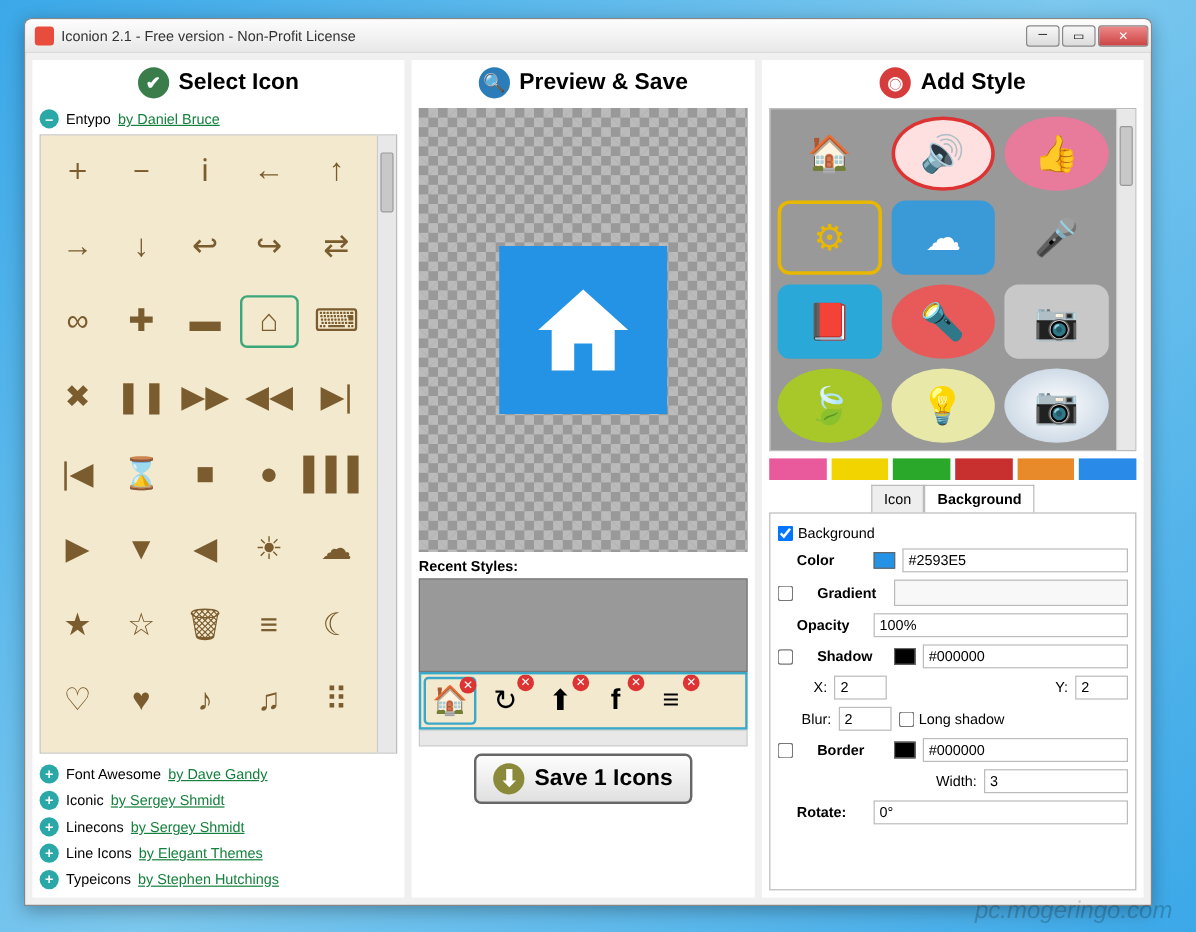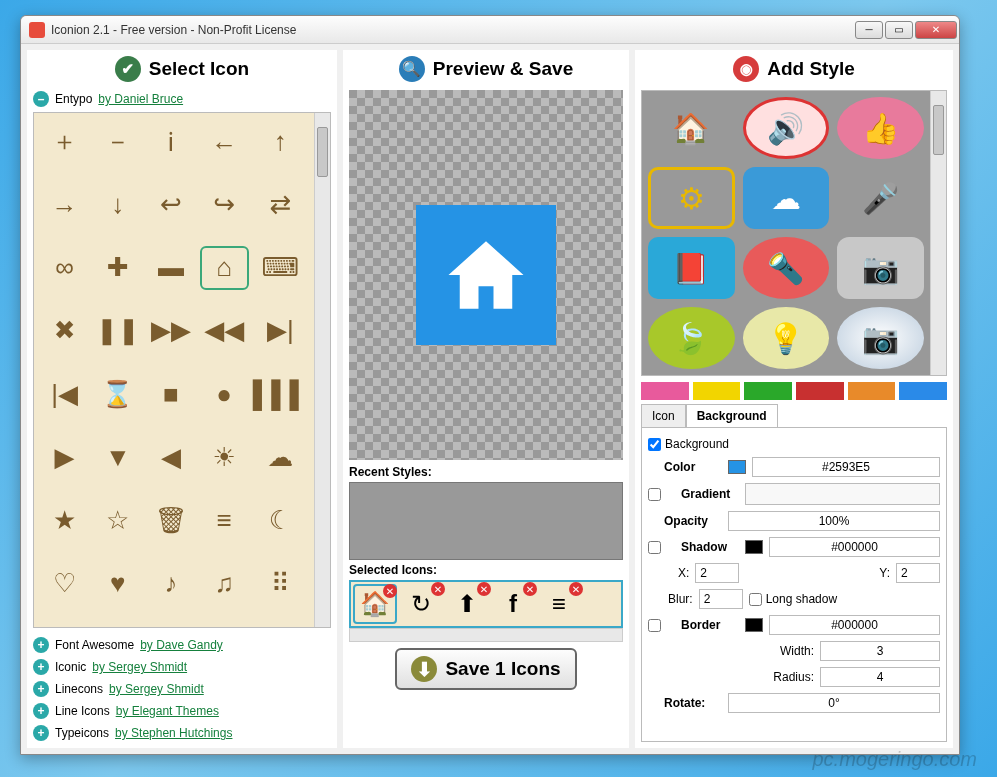--- a/index.html
+++ b/index.html
@@ -59,29 +59,29 @@
 .save-btn { margin: 6px auto; padding: 6px 14px; font-size: 19px; font-weight: bold; border: 2px solid #666; border-radius: 6px; background: linear-gradient(#fdfdfd,#e0e0e0); display: flex; align-items: center; gap: 8px; cursor: pointer; }
 .save-btn .sicon { width: 26px; height: 26px; border-radius: 50%; background: #8a8a3a; color: white; display: flex; align-items: center; justify-content: center; }
 
 .style-grid-wrap { margin: 2px 6px; display: flex; border: 1px solid #bbb; }
 .style-grid { flex: 1; background: #999; padding: 6px; display: grid; grid-template-columns: repeat(3, 1fr); gap: 8px; }
 .style-cell { height: 62px; border-radius: 10px; display: flex; align-items: center; justify-content: center; font-size: 30px; }
 
 .color-row { display: flex; gap: 4px; padding: 4px 6px; }
 .color-sw { flex: 1; height: 18px; cursor: pointer; }
 
-.tabs { display: flex; padding: 0 6px; font-size: 12px; }
+.tabs { display: flex; padding: 0 6px; font-size: 12px; justify-content: center; }
 .tab { padding: 4px 10px; border: 1px solid #bbb; background: #eee; cursor: pointer; border-bottom: none; }
 .tab.active { background: #fff; font-weight: bold; }
 .tab-body { margin: 0 6px 6px 6px; border: 1px solid #bbb; padding: 6px; font-size: 12px; flex:1; }
 .prop-row { display: flex; align-items: center; gap: 6px; padding: 3px 0; }
 .prop-row label { display: flex; align-items: center; gap: 4px; }
 .prop-row .lbl { font-weight: bold; min-width: 58px; margin-left: 16px; }
 .color-chip { width: 18px; height: 14px; border: 1px solid #666; }
-.txt-input { flex: 1; border: 1px solid #bbb; padding: 2px 4px; font-size: 12px; height: 20px; text-align: center; }
+.txt-input { flex: 1; border: 1px solid #bbb; padding: 2px 4px; font-size: 12px; height: 20px; }
 .num-input { width: 44px; border: 1px solid #bbb; padding: 2px 4px; font-size: 12px; height: 20px; }
 .dropdown { flex: 1; border: 1px solid #bbb; height: 22px; background: #f8f8f8; }
 </style>
 </head>
 <body>
 
 <div class="window">
   <div class="titlebar">
     <div class="app-icon"></div>
     <div class="title">Iconion 2.1 - Free version - Non-Profit License</div>
@@ -187,21 +187,20 @@
       </div>
       <div class="preview-box">
         <div class="preview-icon">
           <svg viewBox="0 0 24 24">
               <path d="M12 3l10 9h-3v9h-5v-6h-4v6H5v-9H2z"></path>
             </svg>
         </div>
       </div>
       <div class="section-label">Recent Styles:</div>
       <div class="recent-box"></div>
-      <div class="section-label">Selected Icons:</div>
       <div class="selected-box">
         <div class="sel-item active">🏠<div class="del">✕</div></div>
         <div class="sel-item">↻<div class="del">✕</div></div>
         <div class="sel-item">⬆<div class="del">✕</div></div>
         <div class="sel-item">
             <b>f</b>
             <div class="del">✕</div>
           </div>
         <div class="sel-item">≡<div class="del">✕</div></div>
       </div>
@@ -299,24 +298,20 @@
               <input type="checkbox" style=""> 
               <span class="lbl">Border</span>
             </label>
           <div class="color-chip" style="background:#000"></div>
           <input class="txt-input" value="#000000" style="">
         </div>
         <div class="prop-row" style="justify-content:flex-end">
           <span>Width:</span>
           <input class="txt-input" style="max-width: 120px;" value="3">
         </div>
-        <div class="prop-row" style="justify-content:flex-end">
-          <span>Radius:</span>
-          <input class="txt-input" style="max-width: 120px;" value="4">
-        </div>
         <div class="prop-row">
           <span class="lbl">Rotate:</span>
           <input class="txt-input" value="0°" style="">
         </div>
       </div>
     </div>
   </div>
 </div>
 <div class="watermark">pc.mogeringo.com</div>
 

